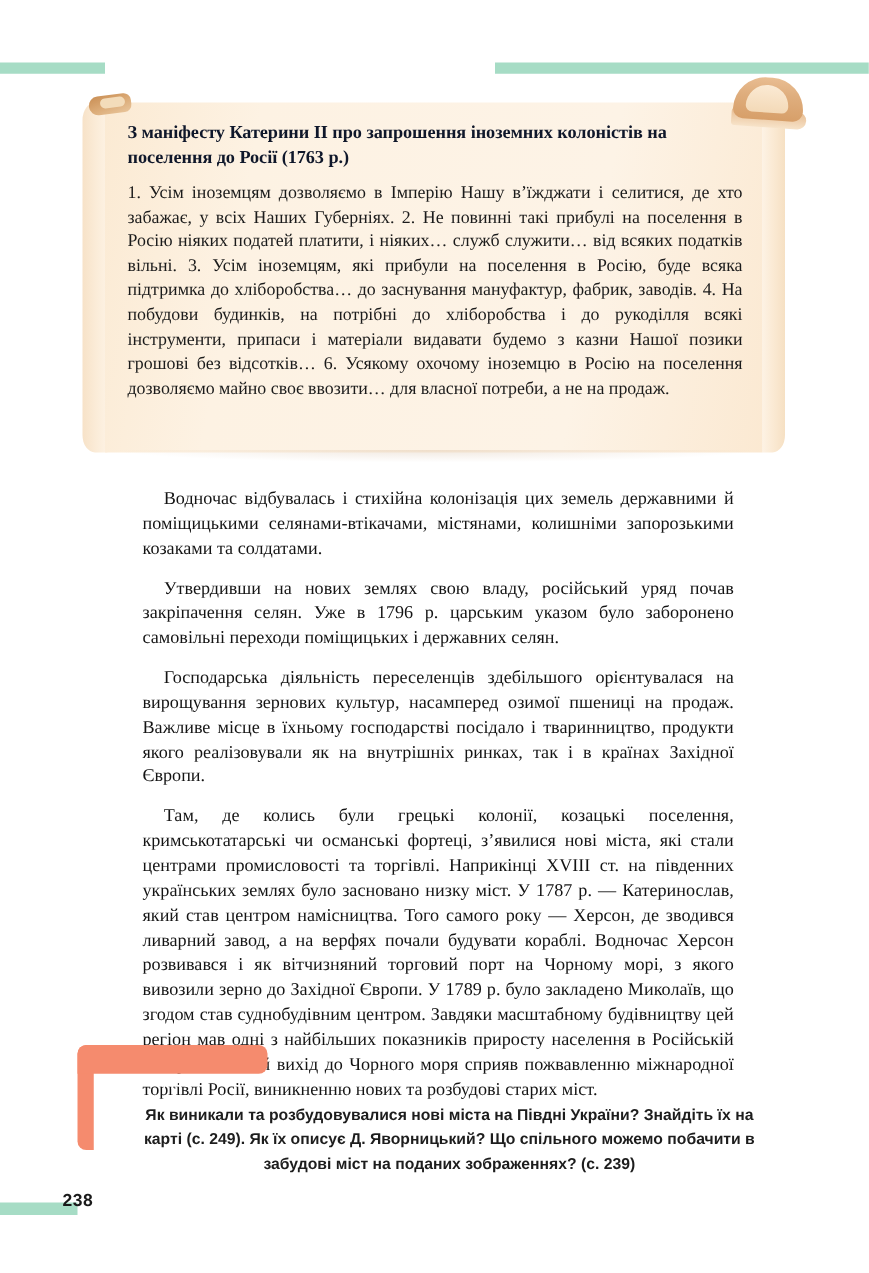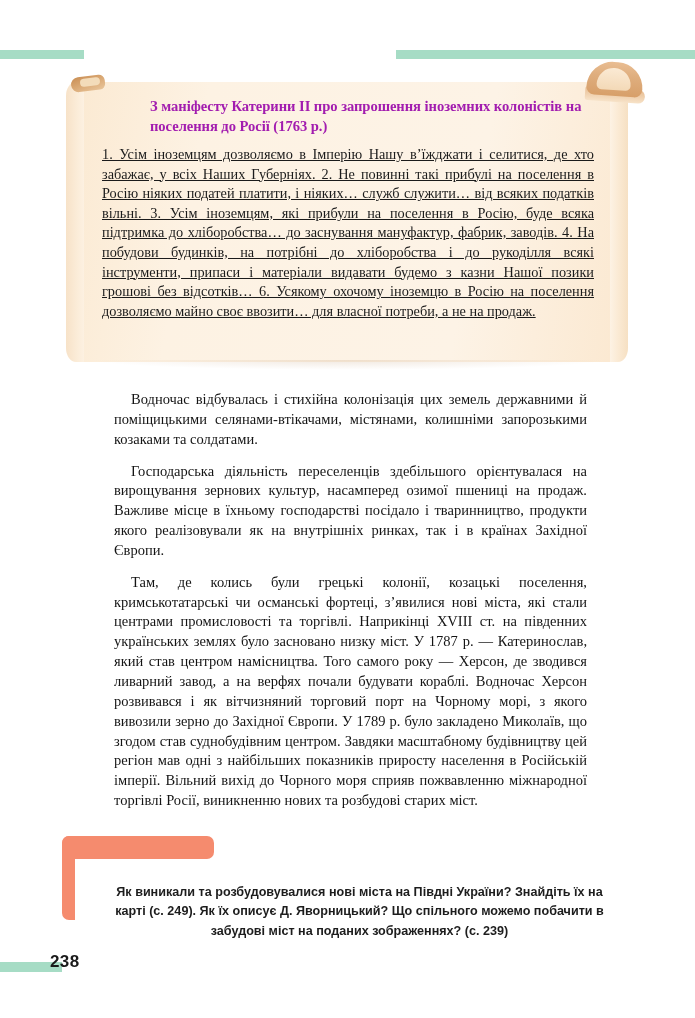--- a/index.html
+++ b/index.html
@@ -146,21 +146,20 @@
     letter-spacing: -.05px;
   }
   .scroll-text {
     margin: 0;
     font-size: 14.3px;
     line-height: 19.6px;
     color: #1b1b1b;
     text-align: justify;
     text-justify: inter-word;
     hyphens: manual;
-    text-decoration: underline;
   }
 
   
   .body-col {
     position: absolute;
     left: 102px;
     top: 378px;
     width: 497px;
   }
   .body-col p {
@@ -226,21 +225,21 @@
     top: 962px;
     width: 62px;
     height: 10px;
     background: #a6dcc5;
   }
   .folio-num {
     position: absolute;
     left: 50px;
     top: 952px;
     font-family: "Liberation Sans", "DejaVu Sans", sans-serif;
-    font-size: 17px;
+    font-size: 14px;
     font-weight: bold;
     color: #1a1a1a;
     letter-spacing: .4px;
   }
 </style>
 </head>
 <body>
 
 <div class="header">
   <div class="header-rule-left" style="background: rgb(166, 220, 197);"></div>
@@ -252,27 +251,28 @@
   <div class="roll-right"></div>
   <div class="scroll-body"></div>
   <div class="curl-left"></div>
   <div class="curl-left-in"></div>
   <div class="curl-right-lip"></div>
   <div class="curl-right"></div>
   <div class="curl-right-in"></div>
   <div class="scroll-shadow"></div>
 
   <div class="scroll-inner">
-    <p class="scroll-title" style="color: #a21caf; margin-left: 48px;">З маніфесту Катерини II про запрошення іноземних колоністів на поселення до Росії (1763 р.)</p>
+    <p class="scroll-title" style="color: #0f172a;">З маніфесту Катерини II про запрошення іноземних колоністів на поселення до Росії (1763 р.)</p>
     <p class="scroll-text">1. Усім іноземцям дозволяємо в Імперію Нашу в’їжджати і селитися, де хто забажає, у всіх Наших Губерніях. 2. Не повинні такі прибулі на поселення в Росію ніяких податей платити, і ніяких… служб служити… від всяких податків вільні. 3. Усім іноземцям, які прибули на поселення в Росію, буде всяка підтримка до хліборобства… до заснування мануфактур, фабрик, заводів. 4. На побудови будинків, на потрібні до хліборобства і до рукоділля всякі інструменти, припаси і матеріали видавати будемо з казни Нашої позики грошові без відсотків… 6. Усякому охочому іноземцю в Росію на поселення дозволяємо майно своє ввозити… для власної потреби, а не на продаж.</p>
   </div>
 </div>
 
 <div class="body-col">
   <p><span>Водночас відбувалась і стихійна колонізація цих земель державними й поміщицькими селянами-втікачами, містянами, колишніми запорозькими козаками та солдатами.</span></p>
+  <p><span>Утвердивши на нових землях свою владу, російський уряд почав закріпачення селян. Уже в 1796 р. царським указом було заборонено самовільні переходи поміщицьких і державних селян.</span></p>
   <p><span>Господарська діяльність переселенців здебільшого орієнтувалася на вирощування зернових культур, насамперед озимої пшениці на продаж. Важливе місце в їхньому господарстві посідало і тваринництво, продукти якого реалізовували як на внутрішніх ринках, так і в країнах Західної Європи.</span></p>
   <p><span>Там, де колись були грецькі колонії, козацькі поселення, кримськотатарські чи османські фортеці, з’явилися нові міста, які стали центрами промисловості та торгівлі. Наприкінці XVIII ст. на південних українських землях було засновано низку міст. У 1787 р. — </span><b>Катеринослав</b><span>, який став центром намісництва. Того самого року — </span><b>Херсон</b><span>, де зводився ливарний завод, а на верфях почали будувати кораблі. Водночас Херсон розвивався і як вітчизняний торговий порт на Чорному морі, з якого вивозили зерно до Західної Європи. У 1789 р. було закладено </span><b>Миколаїв</b><span>, що згодом став суднобудівним центром. Завдяки масштабному будівництву цей регіон мав одні з найбільших показників приросту населення в Російській імперії. Вільний вихід до Чорного моря сприяв пожвавленню міжнародної торгівлі Росії, виникненню нових та розбудові старих міст.</span></p>
 </div>
 
 <div class="callout">
   <div class="callout-bracket" style="background: rgb(245, 139, 110);"></div>
   <div class="callout-bracket-top" style="background: rgb(245, 139, 110);"></div>
   <div class="callout-tab-label">ДОСЛІДІТЬ</div>
   <p class="callout-text">Як виникали та розбудовувалися нові міста на Півдні України? Знайдіть їх на карті (с. 249). Як їх описує Д. Яворницький? Що спільного можемо побачити в забудові міст на поданих зображеннях? (с. 239)</p>
 </div>

